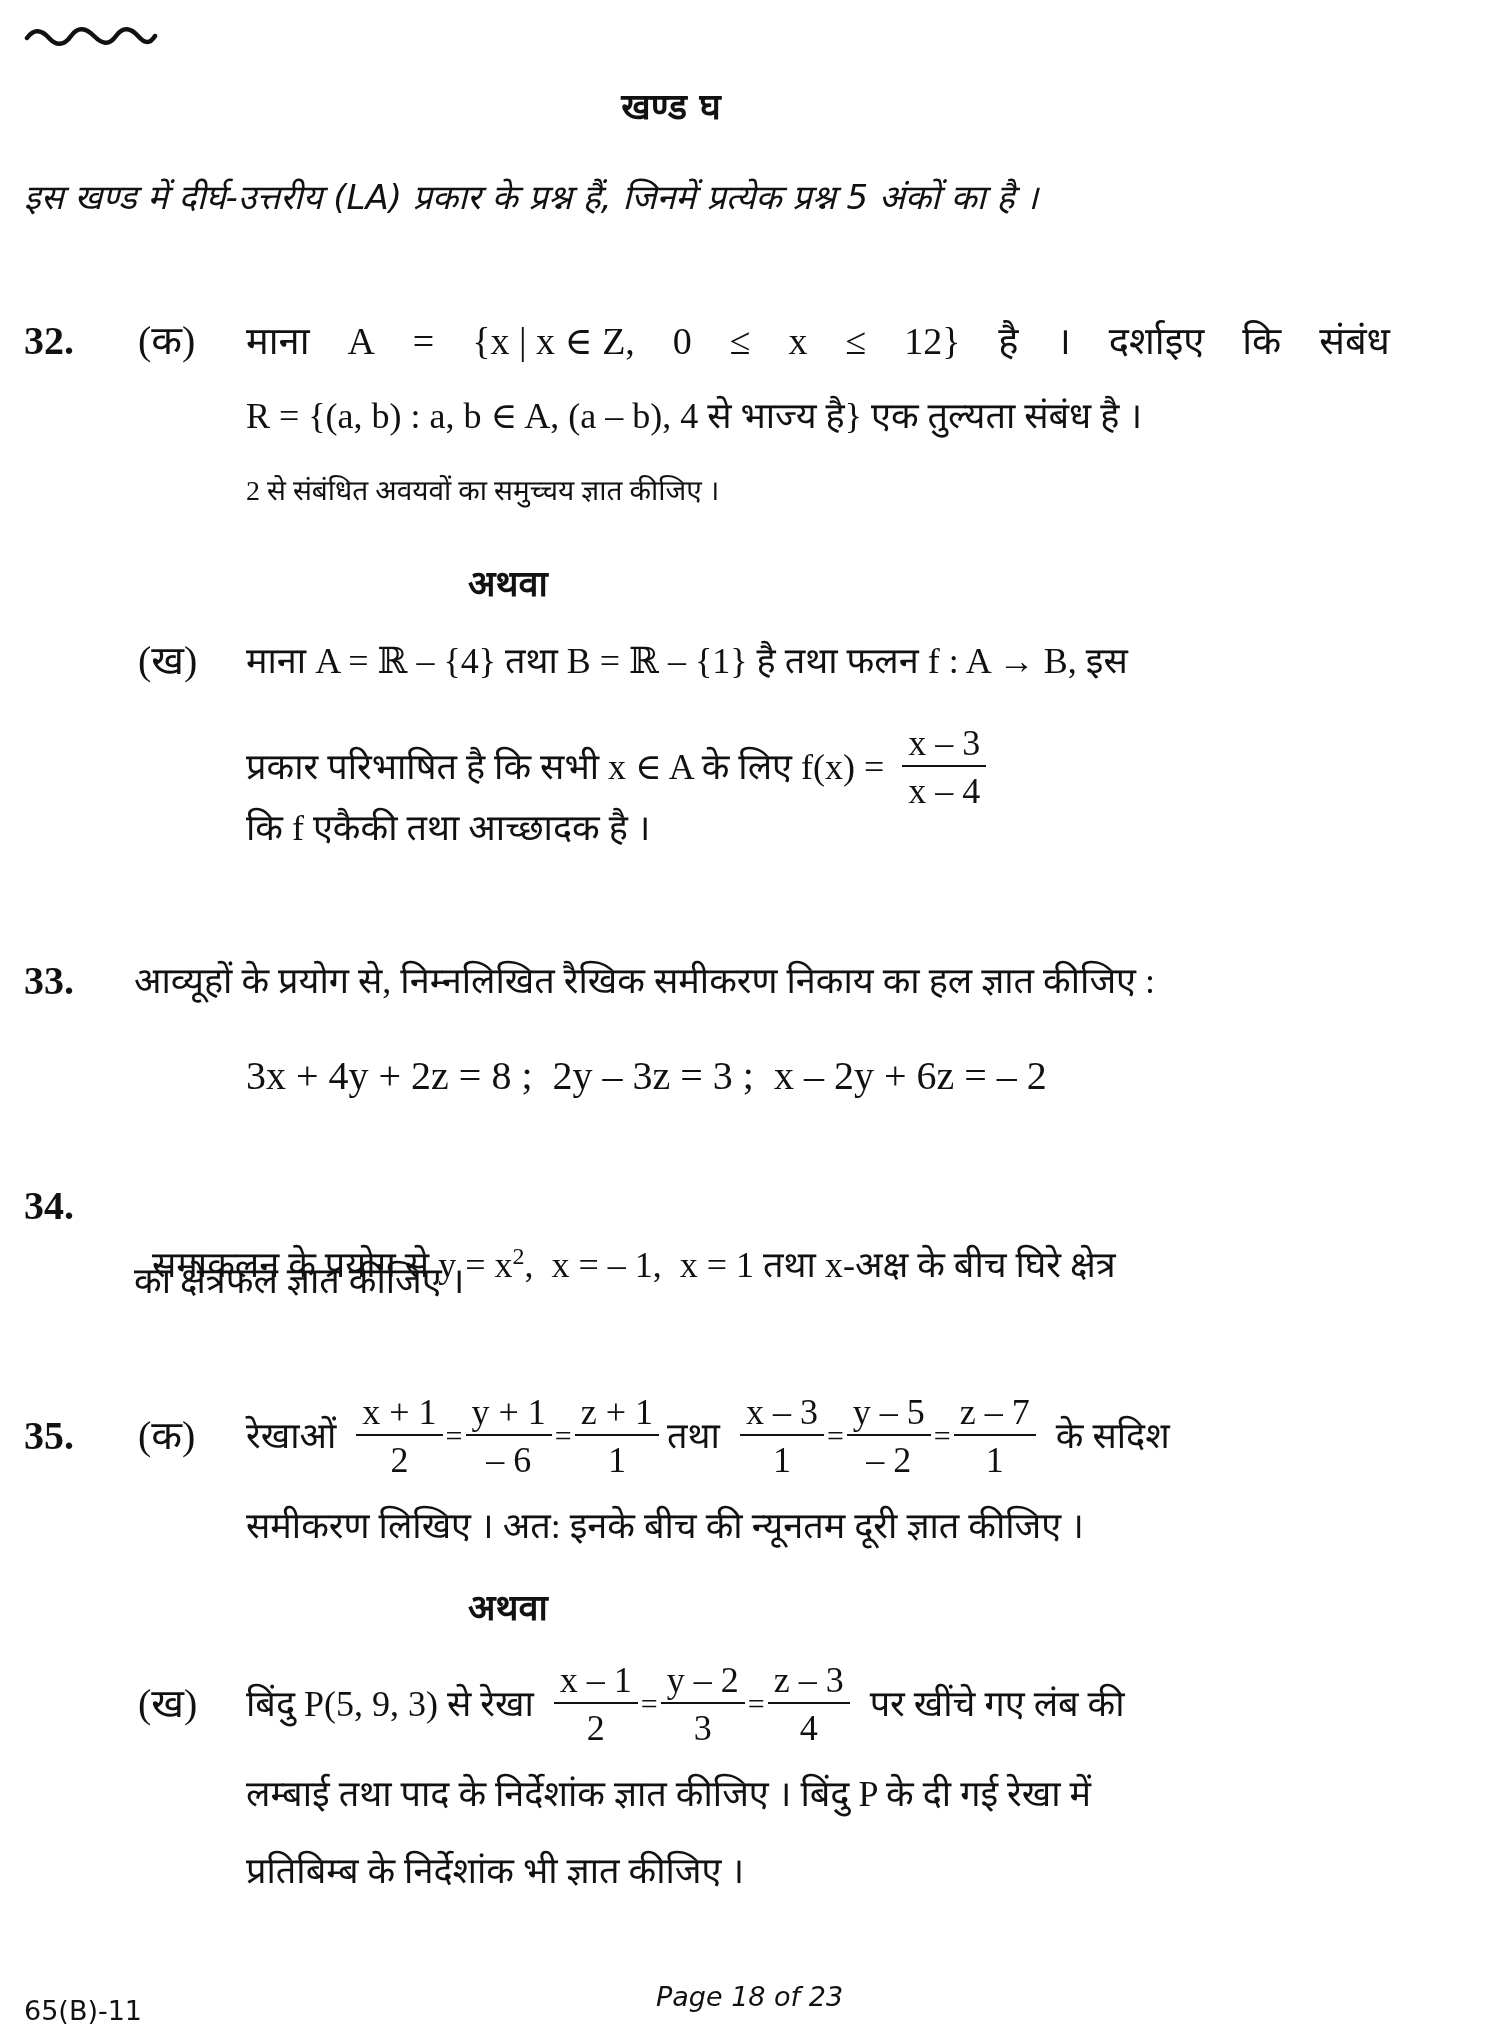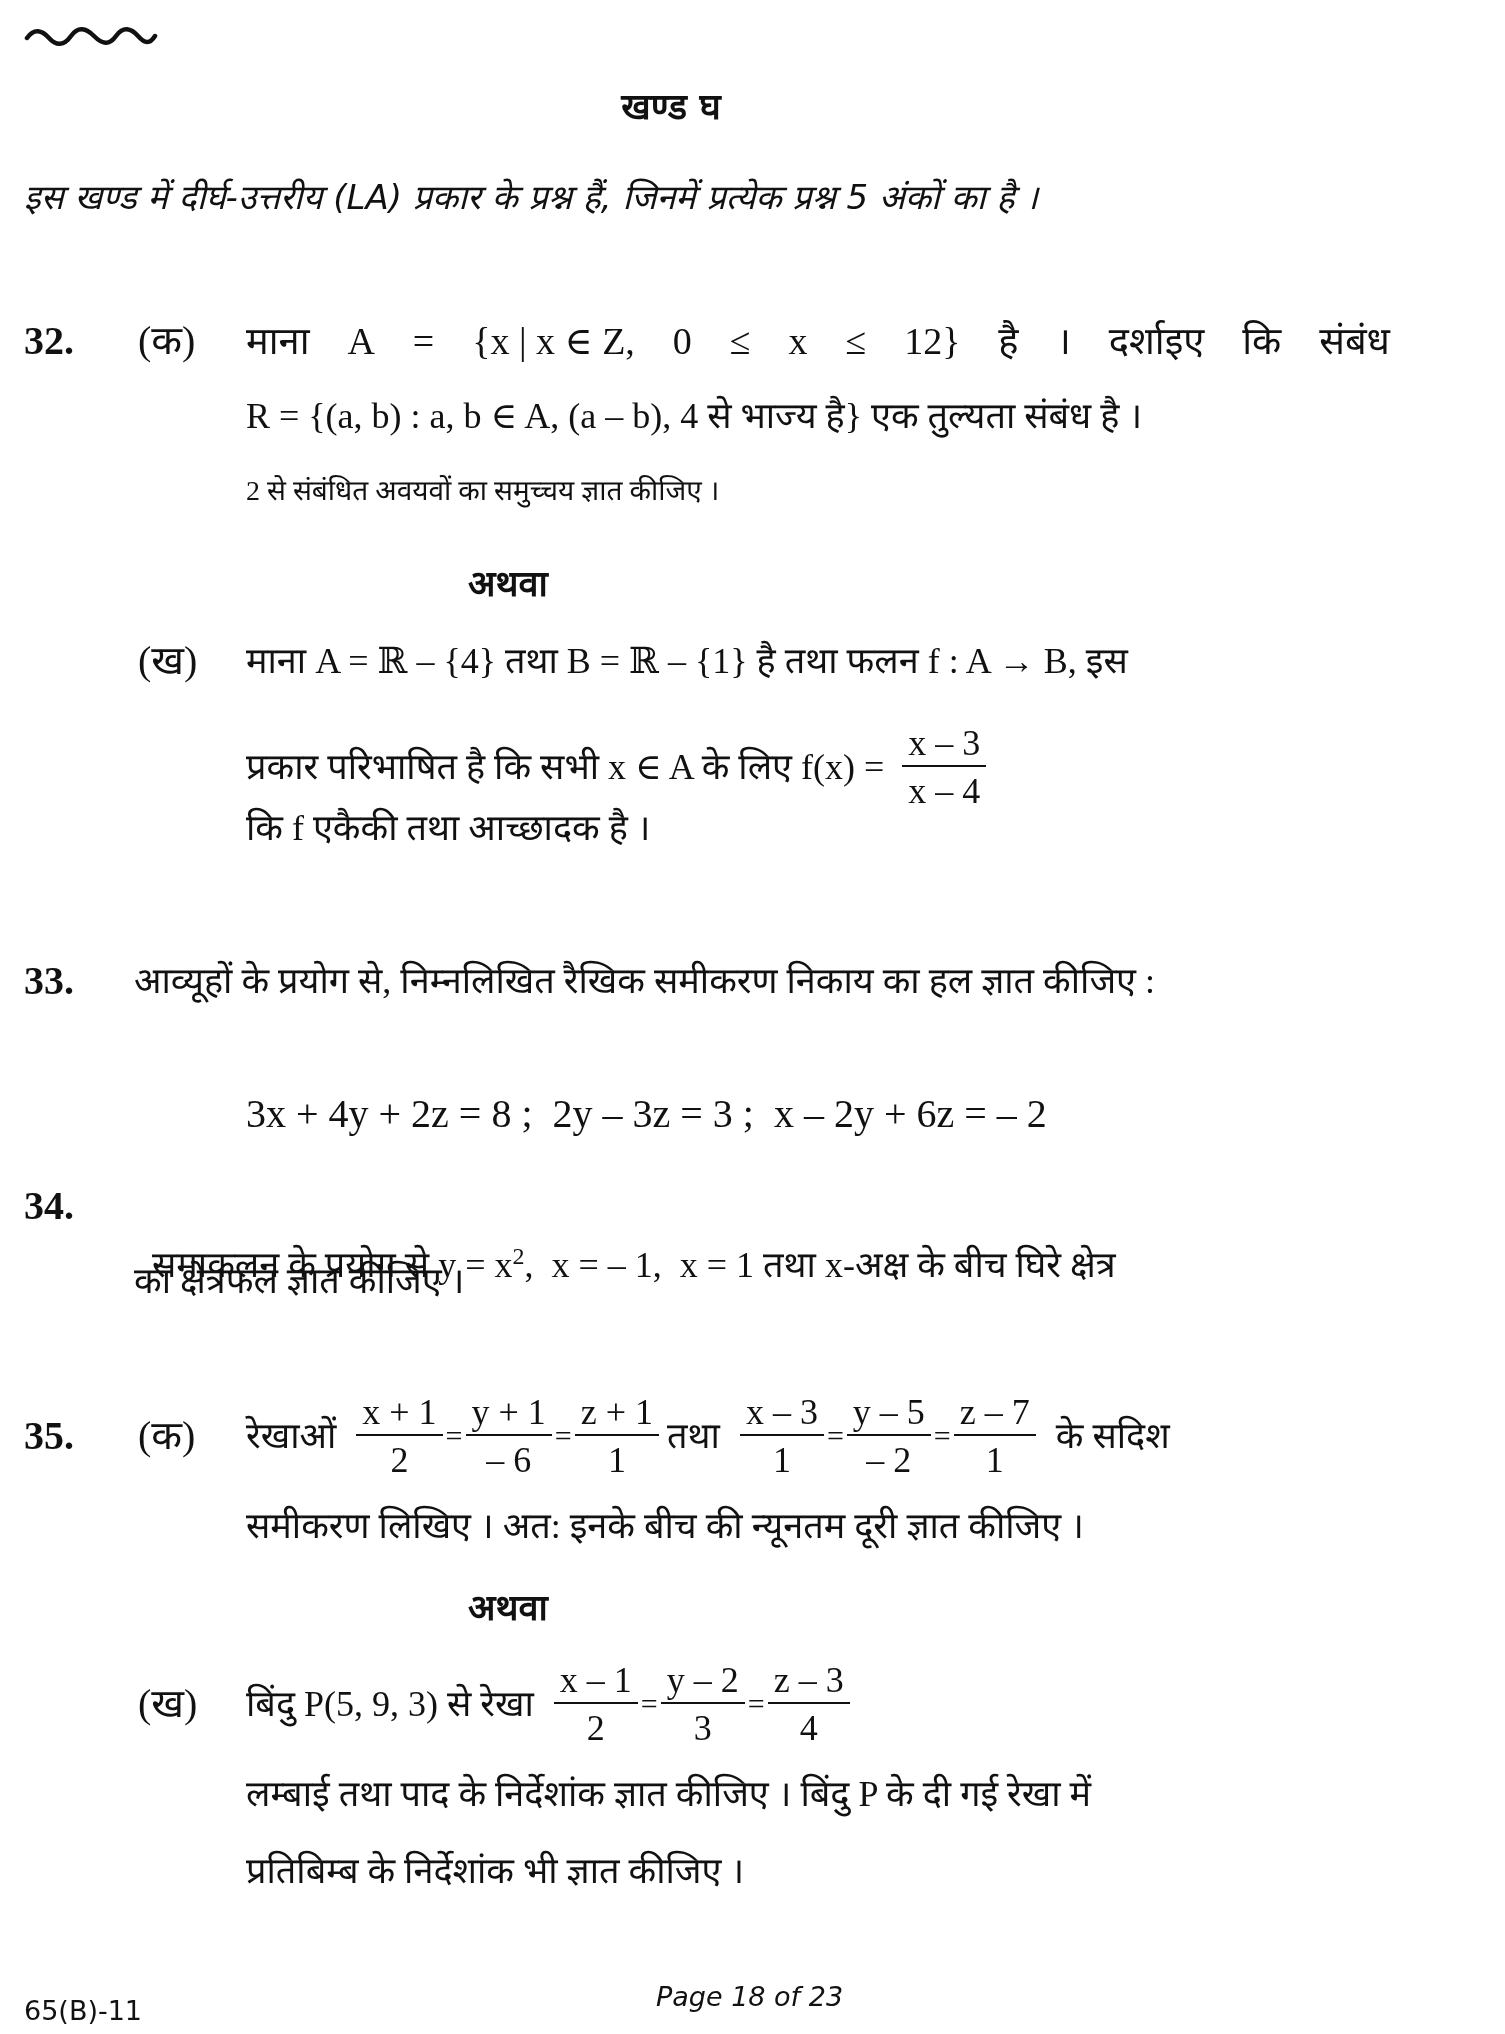--- a/index.html
+++ b/index.html
@@ -58,21 +58,21 @@
   <span>प्रकार परिभाषित है कि सभी x ∈ A के लिए f(x) =</span>
   <span class="frac" style="margin:0 18px;">
     <span class="num">x – 3</span>
     <span class="den">x – 4</span>
   </span>
 </div>
 <div class="line" style="left:246px;top:803px;font-size:36px;">कि f एकैकी तथा आच्छादक है ।</div>
 
 <div class="qnum" style="left:24px;top:956px;">33.</div>
 <div class="line" style="left:134px;top:956px;font-size:36px;">आव्यूहों के प्रयोग से, निम्नलिखित रैखिक समीकरण निकाय का हल ज्ञात कीजिए :</div>
-<div class="line" style="left:246px;top:1051px;font-size:40px;white-space:pre;margin-top:38px;">3x + 4y + 2z = 8 ;  2y – 3z = 3 ;  x – 2y + 6z = – 2</div>
+<div class="line" style="left:246px;top:1051px;font-size:40px;white-space:pre;">3x + 4y + 2z = 8 ;  2y – 3z = 3 ;  x – 2y + 6z = – 2</div>
 
 <div class="qnum" style="left:24px;top:1181px;">34.</div>
 <div class="line" style="left:134px;top:1181px;font-size:36px;white-space:pre;">
   <span>समाकलन के प्रयोग से y = x</span><sup>2</sup><span>,  x = – 1,  x = 1 तथा x-अक्ष के बीच घिरे क्षेत्र</span>
 </div>
 <div class="line" style="left:134px;top:1256px;font-size:36px;">का क्षेत्रफल ज्ञात कीजिए ।</div>
 
 <div class="qnum" style="left:24px;top:1411px;">35.</div>
 <div class="part" style="left:138px;top:1411px;">(क)</div>
 <div class="line" style="left:246px;top:1391px;height:90px;line-height:90px;font-size:36px;display:flex;align-items:center;">
@@ -122,18 +122,19 @@
   <span class="eq">=</span>
   <span class="frac">
       <span class="num">y – 2</span>
       <span class="den">3</span>
     </span>
   <span class="eq">=</span>
   <span class="frac">
       <span class="num">z – 3</span>
       <span class="den">4</span>
     </span>
+  <span style="margin-left:18px;">पर खींचे गए लंब की</span>
 </div>
 <div class="line" style="left:246px;top:1769px;font-size:36px;">लम्बाई तथा पाद के निर्देशांक ज्ञात कीजिए । बिंदु P के दी गई रेखा में</div>
 <div class="line" style="left:246px;top:1846px;font-size:36px;">प्रतिबिम्ब के निर्देशांक भी ज्ञात कीजिए ।</div>
 
 <div class="footer" style="left:24px;top:1993px;">65(B)-11</div>
 <div class="footer ital" style="left:656px;top:1979px;">Page 18 of 23</div>
 
 </body></html>

